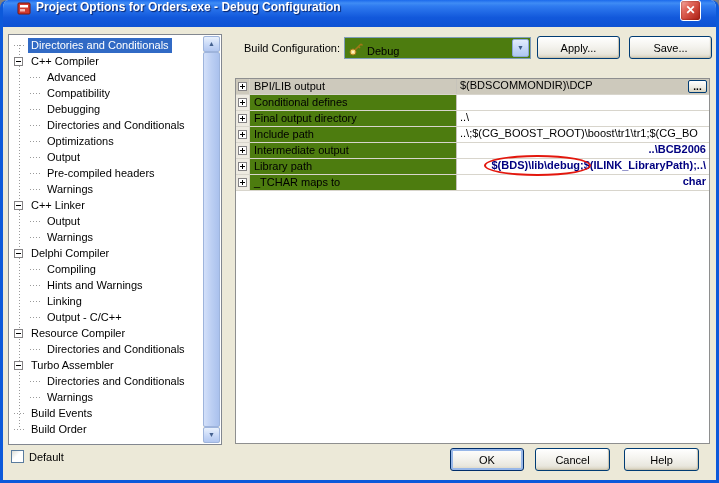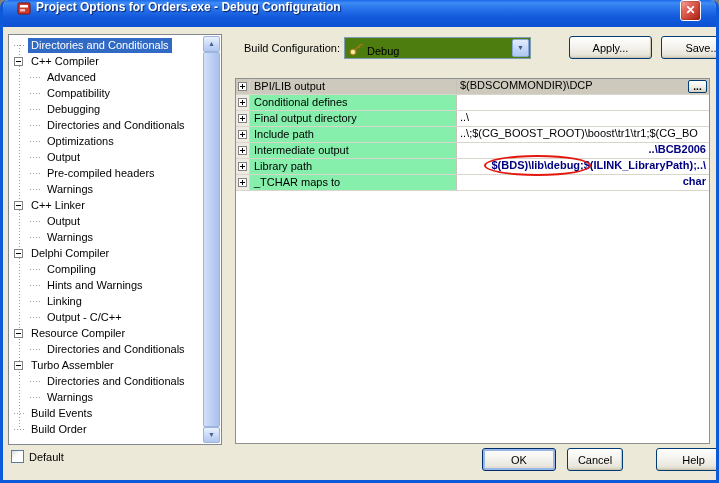--- a/index.html
+++ b/index.html
@@ -96,46 +96,45 @@
   .combo-arrow { font-size:7px; color:#3D5A86; line-height:16px; display:block; }
 
   
   .xpbtn {
     position:absolute; height:23px;
     font-family:"Liberation Sans", sans-serif; font-size:11px; color:#000;
     border:1px solid #003C74; border-radius:3px;
     background:linear-gradient(180deg,#FFFFFF 0%,#F4F3EE 45%,#E9E7DE 80%,#D8D2BD 100%);
     box-shadow:inset -1px -1px 1px #C8C2AE;
     padding:0;
-    margin-left:32px;
   }
   .btn-apply { left:534px; top:9px; width:83px; }
   .btn-save  { left:626px; top:9px; width:83px; }
   .btn-ok     { left:447px; top:421px; width:74px; }
-  .btn-cancel { left:532px; top:421px; width:56px; }
+  .btn-cancel { left:532px; top:421px; width:75px; }
   .btn-help   { left:621px; top:421px; width:75px; }
   .btn-ok.focused {
     border-color:#002D69;
     box-shadow:inset 0 0 0 2px #98B7E8, inset -1px -1px 1px #8FB0E2;
   }
 
   
   .grid {
     position:absolute; left:232px; top:51px; width:475px; height:366px;
     background:#fff; border:1px solid #8E8F8F; overflow:visible;
   }
   .grid-row { display:flex; height:16px; border-bottom:1px solid #D8D5CC; position:relative; }
   .grid-row.has-annotation { z-index:10; }
   .cell-exp {
     width:14px; flex:0 0 auto; background:#EDEAE1; border-right:1px solid #D8D5CC;
     display:flex; align-items:center; justify-content:center;
   }
   .cell-exp .expander { margin:0; }
   .cell-name {
-    width:207px; flex:0 0 auto; background:#86efac; border-right:1px solid #C6C3BA;
+    width:207px; flex:0 0 auto; background:#4d7c0f; border-right:1px solid #C6C3BA;
     padding:1px 4px; white-space:nowrap; overflow:hidden; line-height:13px;
   }
   .cell-value {
     flex:1; background:#fff; padding:0 3px; white-space:nowrap; overflow:hidden;
     position:relative; line-height:13px;
   }
   .cell-value.no-clip { overflow:visible; }
   .cell-value.modified { font-weight:bold; color:#000080;text-align:right; }
   .grid-row.selected .cell-exp,
   .grid-row.selected .cell-name,

